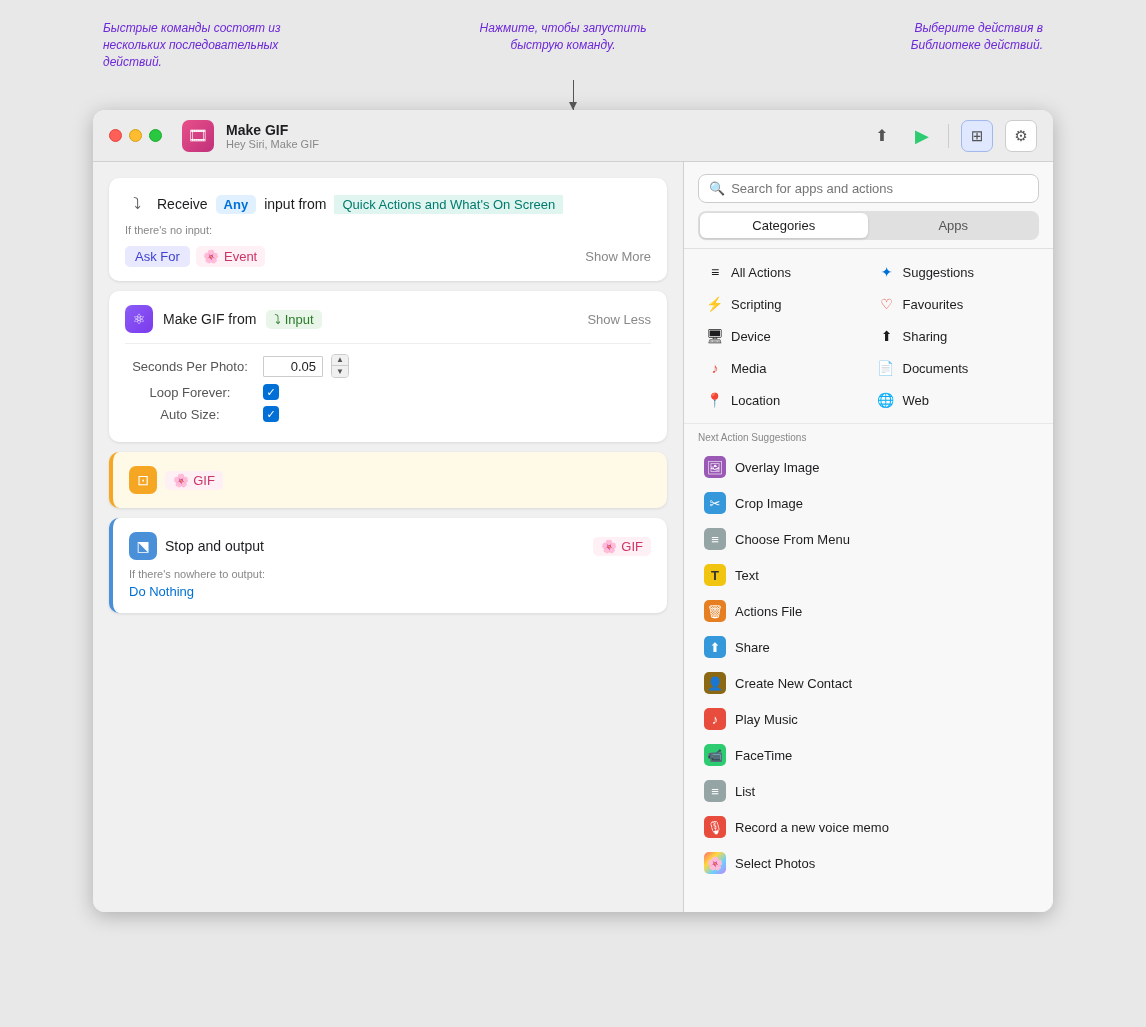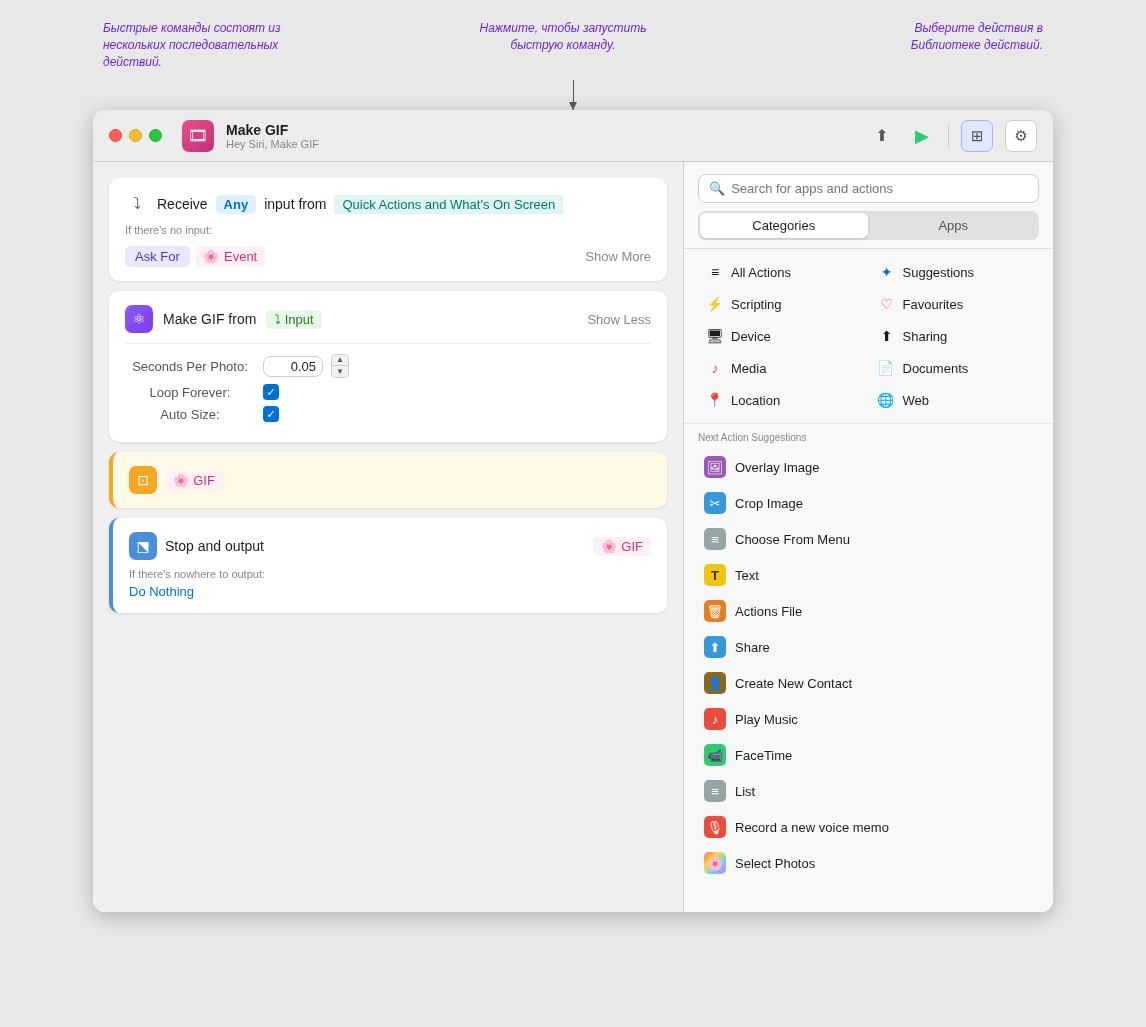--- a/index.html
+++ b/index.html
@@ -285,21 +285,21 @@
     .settings-label {
       font-size: 13px;
       color: #555;
       min-width: 130px;
       text-align: center;
     }
     .number-input {
       width: 60px;
       padding: 2px 6px;
       border: 1px solid #ccc;
-      border-radius: 8px;
+      border-radius: 1px;
       font-size: 13px;
       color: #1d1d1f;
       text-align: right;
     }
     .stepper {
       display: flex;
       flex-direction: column;
       border: 1px solid #ccc;
       border-radius: 4px;
       overflow: hidden;

